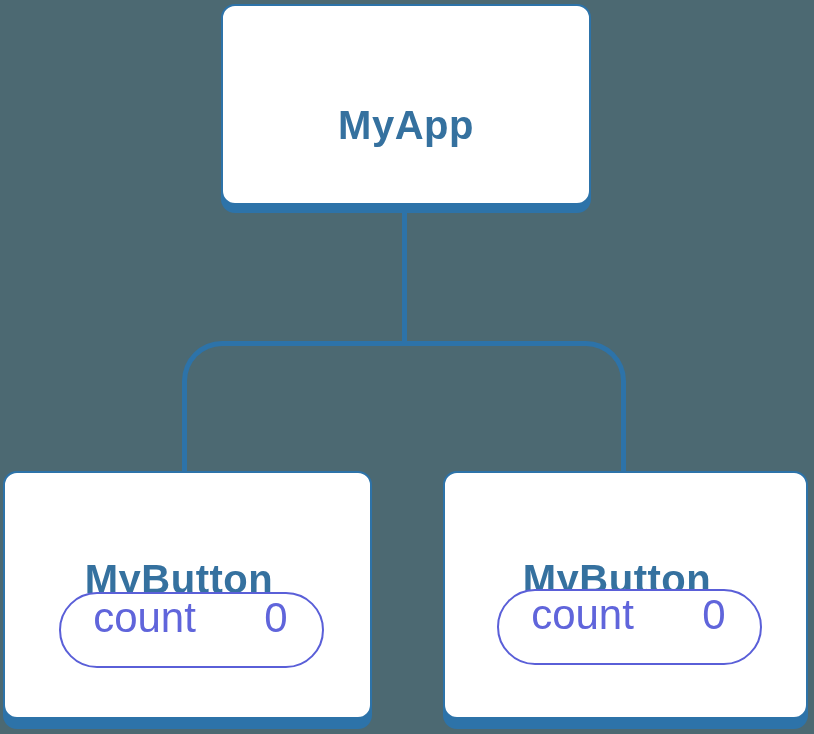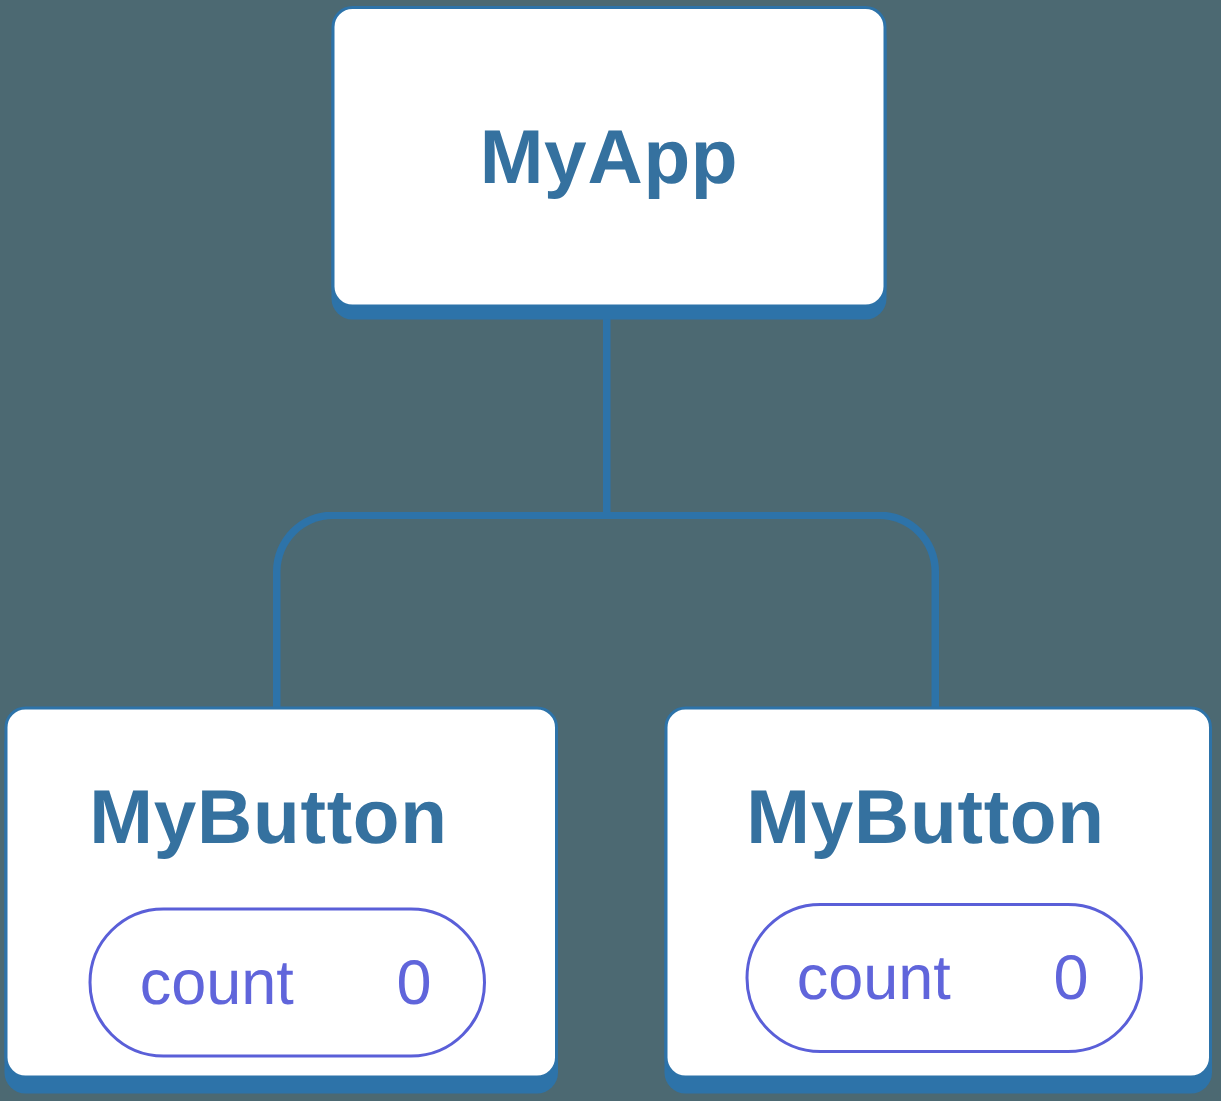--- a/index.html
+++ b/index.html
@@ -37,23 +37,24 @@
   }
   .child-card{
     top:471px;
     height:248px;
     box-shadow:0 10px 0 0 var(--tree-line-blue);
   }
   .child-left{ left:3px; width:369px; }
   .child-right{ left:443px; width:365px; }
   .card-title{
     color:var(--card-title-blue);
-    font-size:51px;
+    font-size:40px;
     font-weight:700;
     letter-spacing:0.5px;
+    margin-top:42px;
   }
   .child-title{
     position:absolute;
     top:42px; left:0; right:17px;
     text-align:center;
   }
   .stem{
     position:absolute;
     left:402px; top:209px;
     width:5px; height:136px;
@@ -67,28 +68,27 @@
     border-top:5px solid var(--tree-line-blue);
     border-left:5px solid var(--tree-line-blue);
     border-right:5px solid var(--tree-line-blue);
     border-bottom:none;
     border-radius:40px 40px 0 0;
     background:transparent;
   }
   .state-pill{
     position:absolute;
     box-sizing:border-box;
-    width:265px; height:100px;
+    width:265px; height:76px;
     border:2px solid var(--pill-indigo-border);
     border-radius:50px;
     display:flex;
-    align-items:center;
+    align-items:flex-start;
     overflow:hidden;
     background:var(--card-background);
-    margin-top:13px;
   }
   .pill-left{ left:54px; top:119px; }
   .pill-right{ left:52px; top:116px; }
   .state-key{
     flex:1;
     display:flex; align-items:center; justify-content:center;
     color:var(--pill-indigo-text);
     font-size:42px;
     font-weight:400;
   }

